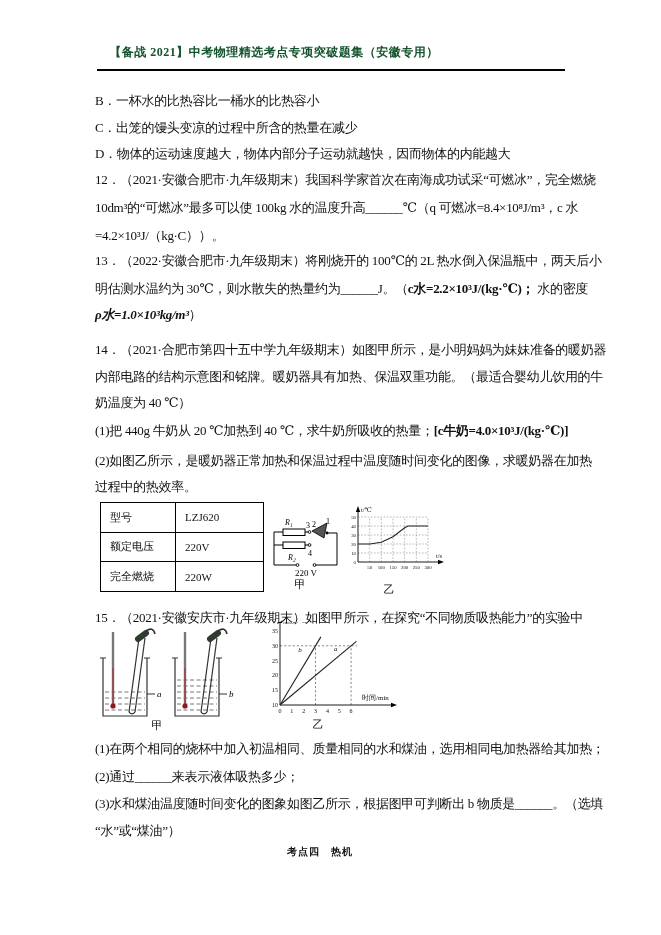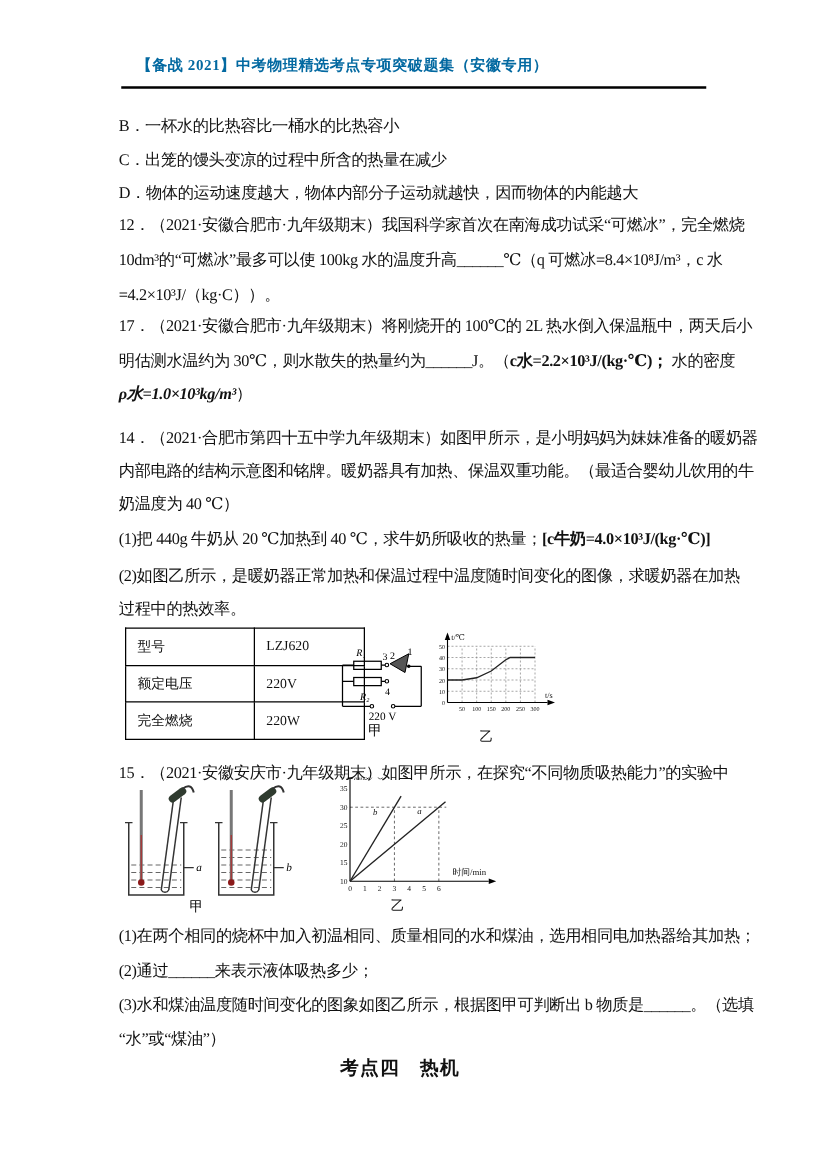--- a/index.html
+++ b/index.html
@@ -3,59 +3,59 @@
 <meta charset="utf-8">
 <style>
   html,body{margin:0;padding:0;background:#ffffff;}
   #page{
     position:relative;width:661px;height:935px;background:#ffffff;
     font-family:"Liberation Serif","DejaVu Serif",serif;color:#111;overflow:hidden;
   }
   .hline{position:absolute;background:#000;}
   .header{
     position:absolute;top:44px;left:0;width:548px;text-align:center;
-    font-size:12px;color:#0369a1;font-weight:bold;letter-spacing:0.5px;
+    font-size:12px;color:#14532d;font-weight:bold;letter-spacing:0.5px;
   }
   .tline{ 
     position:absolute;left:95px;width:490px;font-size:13px;letter-spacing:-0.3px;
     white-space:nowrap;line-height:18px;
   }
   .bold{font-weight:bold;}
   .bolditalic{font-weight:bold;font-style:italic;}
   table.nameplate{
-    position:absolute;left:100px;top:502px;width:192px;height:90px;
+    position:absolute;left:100px;top:502px;width:164px;height:90px;
     border-collapse:collapse;font-size:11px;
   }
   table.nameplate td{
     border:1px solid #000;padding:0 0 0 9px;height:22px;vertical-align:middle;
   }
   table.nameplate td.v{width:78px;}
   svg text{font-family:"Liberation Serif","DejaVu Serif",serif;}
   .footer-heading{
     position:absolute;top:845px;left:0;width:640px;text-align:center;
-    font-size:15px;font-weight:bold;letter-spacing:1px;
+    font-size:10px;font-weight:bold;letter-spacing:1px;
   }
 </style>
 </head>
 <body>
 
 <div id="page">
 
   <div class="header">【备战 2021】中考物理精选考点专项突破题集（安徽专用）</div>
   <div class="hline" style="left:97px;top:69px;width:468px;height:2px;"></div>
 
   <div class="tline" style="top:119px;">C．出笼的馒头变凉的过程中所含的热量在减少</div>
   <div class="tline" style="top:92px;">B．一杯水的比热容比一桶水的比热容小</div>
   <div class="tline" style="top:145px;">D．物体的运动速度越大，物体内部分子运动就越快，因而物体的内能越大</div>
 
   <div class="tline" style="top:171px;">12．（2021·安徽合肥市·九年级期末）我国科学家首次在南海成功试采“可燃冰”，完全燃烧</div>
   <div class="tline" style="top:199px;">10dm³的“可燃冰”最多可以使 100kg 水的温度升高______℃（q 可燃冰=8.4×10⁸J/m³，c 水</div>
   <div class="tline" style="top:227px;">=4.2×10³J/（kg·C））。</div>
 
-  <div class="tline" style="top:252px;">17．（2021·安徽合肥市·九年级期末）将刚烧开的 100℃的 2L 热水倒入保温瓶中，两天后小</div>
+  <div class="tline" style="top:252px;">13．（2022·安徽合肥市·九年级期末）将刚烧开的 100℃的 2L 热水倒入保温瓶中，两天后小</div>
   <div class="tline" style="top:280px;">
     <span>明估测水温约为 30℃，则水散失的热量约为______J。（</span><span class="bold">c水=2.2×10³J/(kg·℃)；</span><span> 水的密度</span>
   </div>
   <div class="tline" style="top:306px;">
     <span class="bolditalic">ρ水=1.0×10³kg/m³</span><span>）</span>
   </div>
 
   <div class="tline" style="top:341px;">14．（2021·合肥市第四十五中学九年级期末）如图甲所示，是小明妈妈为妹妹准备的暖奶器</div>
   <div class="tline" style="top:368px;">内部电路的结构示意图和铭牌。暖奶器具有加热、保温双重功能。（最适合婴幼儿饮用的牛</div>
   <div class="tline" style="top:394px;">奶温度为 40 ℃）</div>

